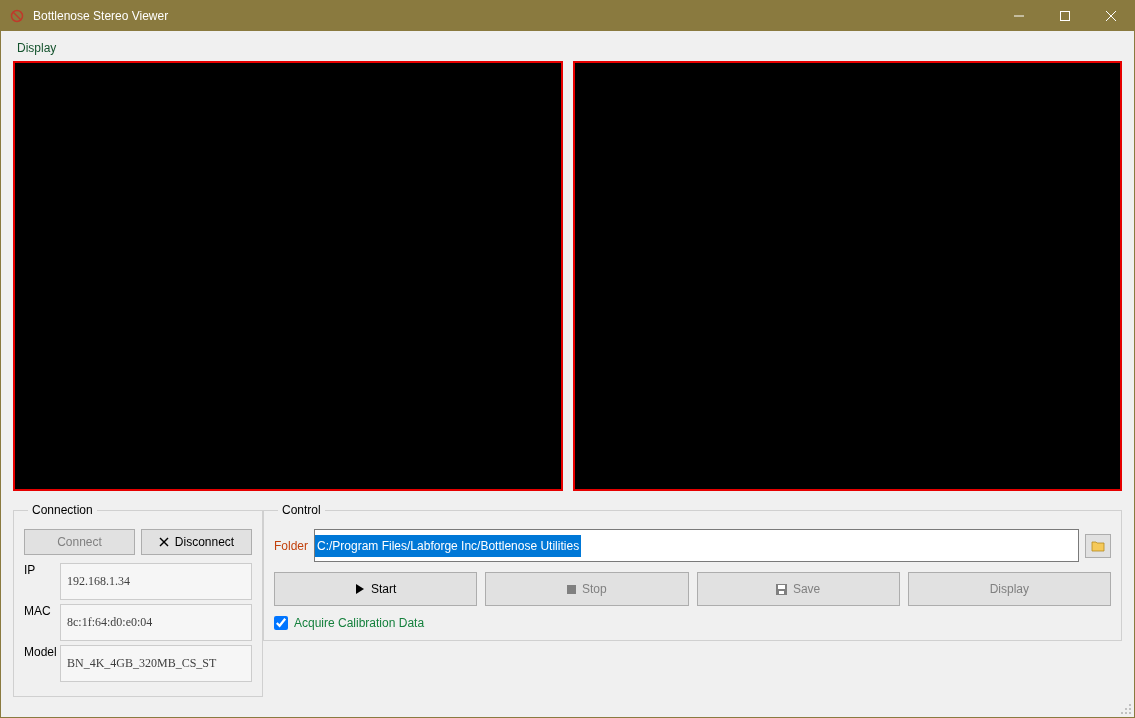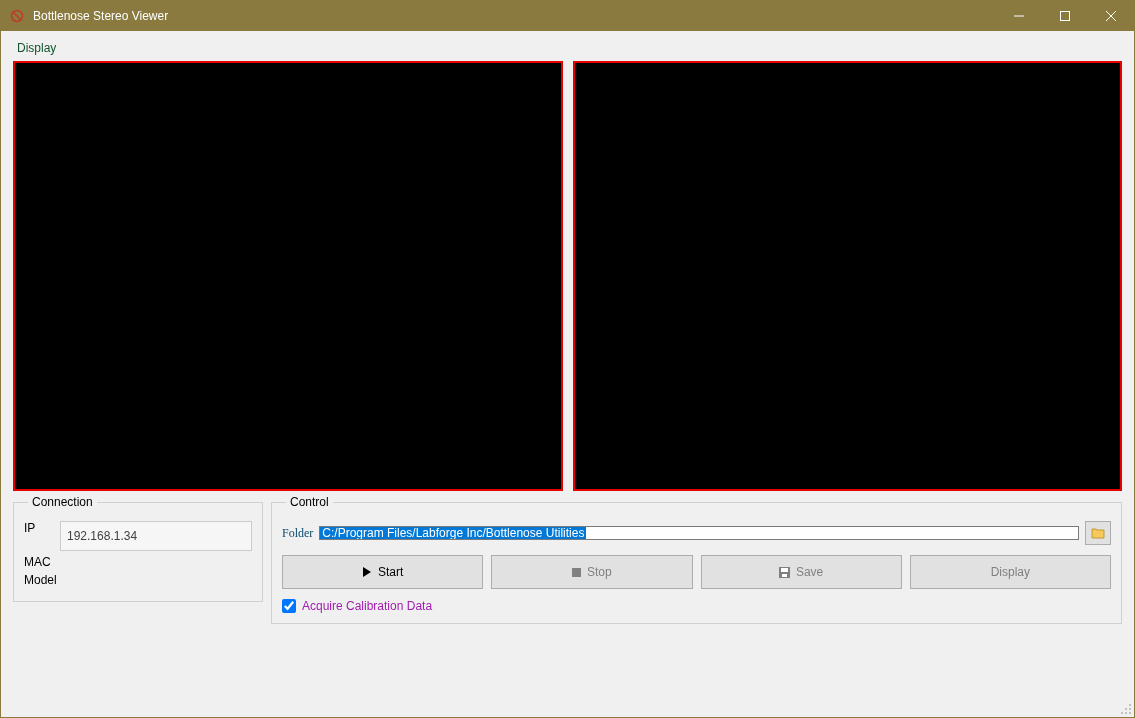--- a/index.html
+++ b/index.html
@@ -8,43 +8,43 @@
 .titlebar { height: 30px; background: #8a7a3f; display: flex; align-items: center; color: #ffffff; font-size: 12px; }
 .titlebar-icon { width: 16px; height: 16px; margin: 0 8px; display: flex; align-items: center; justify-content: center; }
 .titlebar-icon svg { display: block; }
 .titlebar-title { flex: 0 0 auto; }
 .titlebar-spacer { flex: 1 1 auto; }
 .titlebar-btn { width: 46px; height: 30px; display: flex; align-items: center; justify-content: center; color: #fff; }
 .client { flex: 1 1 auto; background: #f0f0f0; padding: 10px 12px 6px 12px; display: flex; flex-direction: column; position: relative; }
 .display-label { font-size: 12px; color: #14532d; margin: 0 0 6px 4px; }
 .display-row { display: flex; gap: 10px; height: 430px; }
 .viewport { flex: 1 1 0; background: #000; border: 2px solid #e60000; }
-.bottom-row { display: flex; gap: 8px; margin-top: 4px; align-items: flex-start; }
+.bottom-row { display: flex; gap: 0; margin-top: 12px; align-items: flex-start; }
 fieldset.group { border: 1px solid #d0d0d0; background: #f0f0f0; position: relative; padding: 12px 10px 10px 10px; }
 fieldset.group > legend { font-size: 12px; color: #000; padding: 0 4px; margin-left: 4px; }
 .connection { width: 250px; }
 .conn-top { display: flex; gap: 6px; margin-bottom: 8px; }
 .btn { height: 26px; background: #e1e1e1; border: 1px solid #adadad; font-size: 12px; color: #000; display: inline-flex; align-items: center; justify-content: center; gap: 6px; cursor: pointer; }
 .btn:disabled { color: #808080; cursor: default; }
 .conn-top .btn { flex: 1 1 0; }
 .field-row { display: flex; align-items: flex-start; margin-bottom: 4px; }
 .field-row label { width: 36px; font-size: 12px; color: #000; }
-.field-row input[type=text] { flex: 1 1 auto; height: 30px; border: 1px solid #cccccc; background: #f6f6f6; color: #404040; font-size: 12px; padding: 0 6px; font-family: Liberation Sans, sans-serif; }
+.field-row input[type=text] { flex: 1 1 auto; height: 37px; border: 1px solid #cccccc; background: #f6f6f6; color: #404040; font-size: 12px; padding: 0 6px; font-family: Liberation Serif, serif; }
 .devctrl { width: 100%; margin-top: 4px; }
 .control { flex: 1 1 auto; }
 .folder-row { display: flex; align-items: center; gap: 6px; margin-bottom: 10px; }
-.folder-row label { font-size: 12px; color: #0c4a6e; font-family: Liberation Serif, serif; }
-.folder-input { flex: 1 1 auto; height: 14px; border: 1px solid #7a7a7a; background: #fff; font-size: 12px; padding: 0; display: flex; align-items: center; overflow: hidden; }
+.folder-row label { font-size: 12px; color: #c2410c; }
+.folder-input { flex: 1 1 auto; height: 33px; border: 1px solid #7a7a7a; background: #fff; font-size: 12px; padding: 0; display: flex; align-items: center; overflow: hidden; }
 .folder-input .sel { background: #0078d7; color: #fff; padding: 0 2px; line-height: 22px; font-size: 12px; white-space: nowrap; }
 .folder-browse { width: 26px; height: 24px; background: #e1e1e1; border: 1px solid #adadad; display: inline-flex; align-items: center; justify-content: center; cursor: pointer; }
 .ctrl-buttons { display: flex; gap: 8px; margin-bottom: 10px; }
 .ctrl-buttons .btn { flex: 1 1 0; height: 34px; }
 .acq-row { display: flex; align-items: center; gap: 6px; }
 .acq-row input[type=checkbox] { width: 14px; height: 14px; }
-.acq-row label { font-size: 12px; color: #a21caf; }
+.acq-row label { font-size: 12px; color: #15803d; }
 .resize-grip { position: absolute; right: 2px; bottom: 2px; width: 14px; height: 14px; opacity: 0.6; }
 </style>
 </head>
 <body>
 
 <div class="window">
 
   <div class="titlebar">
     <span class="titlebar-icon">
       <svg width="14" height="14" viewBox="0 0 14 14">
@@ -79,30 +79,42 @@
     <div class="display-row">
       <div class="viewport"></div>
       <div class="viewport"></div>
     </div>
 
     <div class="bottom-row">
 
       <fieldset class="group connection">
         <legend>Connection</legend>
 
+        <div class="conn-top">
+          <button class="btn" disabled="">Connect</button>
+          <button class="btn">
+            <svg width="10" height="10" viewBox="0 0 10 10">
+                <line x1="1" y1="1" x2="9" y2="9" stroke="#000" stroke-width="1.5"></line>
+                <line x1="9" y1="1" x2="1" y2="9" stroke="#000" stroke-width="1.5"></line>
+              </svg>
+            <span>Disconnect</span>
+          </button>
+        </div>
 
         <div class="field-row">
           <label>IP</label>
           <input type="text" readonly="" value="192.168.1.34" style="">
         </div>
         <div class="field-row">
           <label>MAC</label>
+          <input type="text" readonly="" value="8c:1f:64:d0:e0:04" style="">
         </div>
         <div class="field-row">
           <label>Model</label>
+          <input type="text" readonly="" value="BN_4K_4GB_320MB_CS_ST" style="">
         </div>
 
       </fieldset>
 
       <fieldset class="group control">
         <legend>Control</legend>
 
         <div class="folder-row">
           <label>Folder</label>
           <div class="folder-input">

